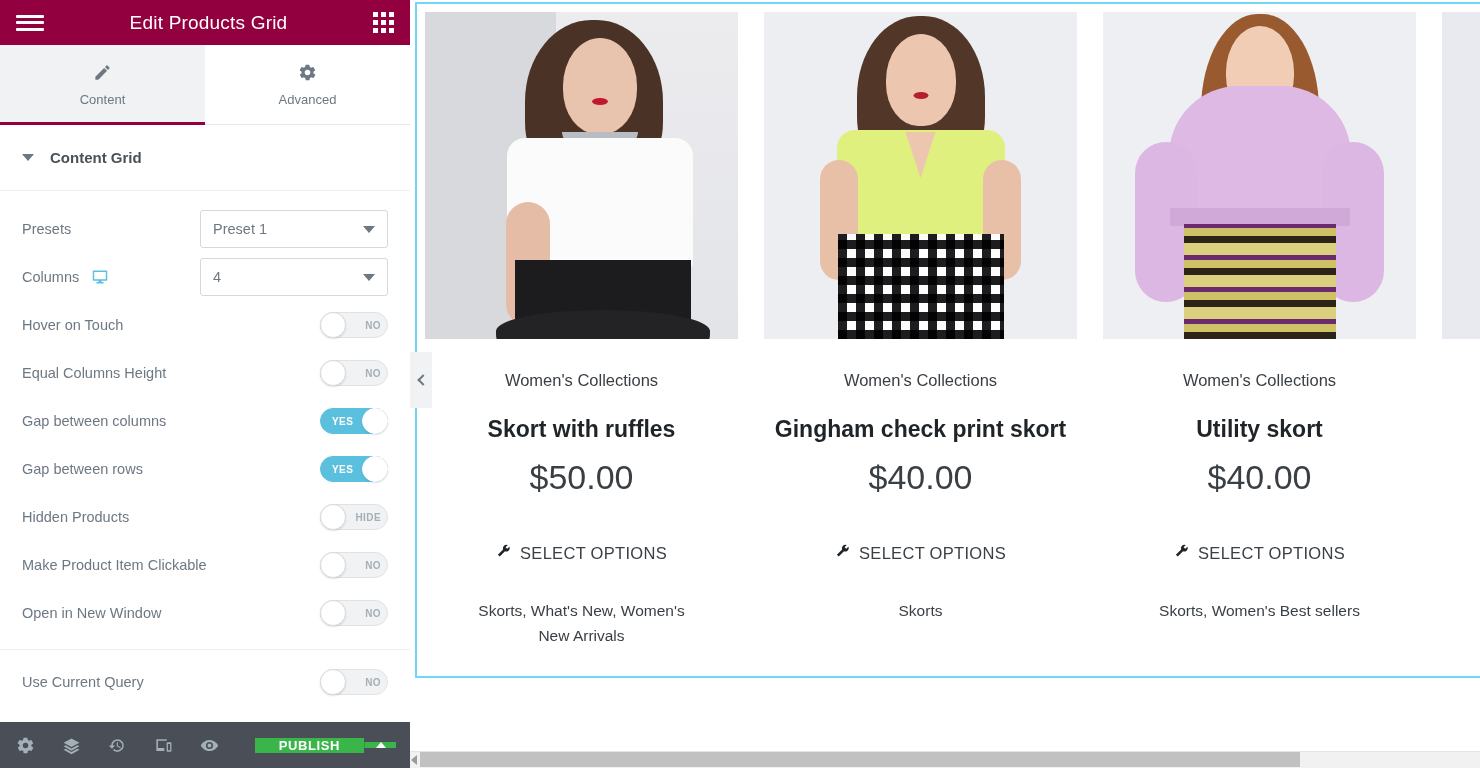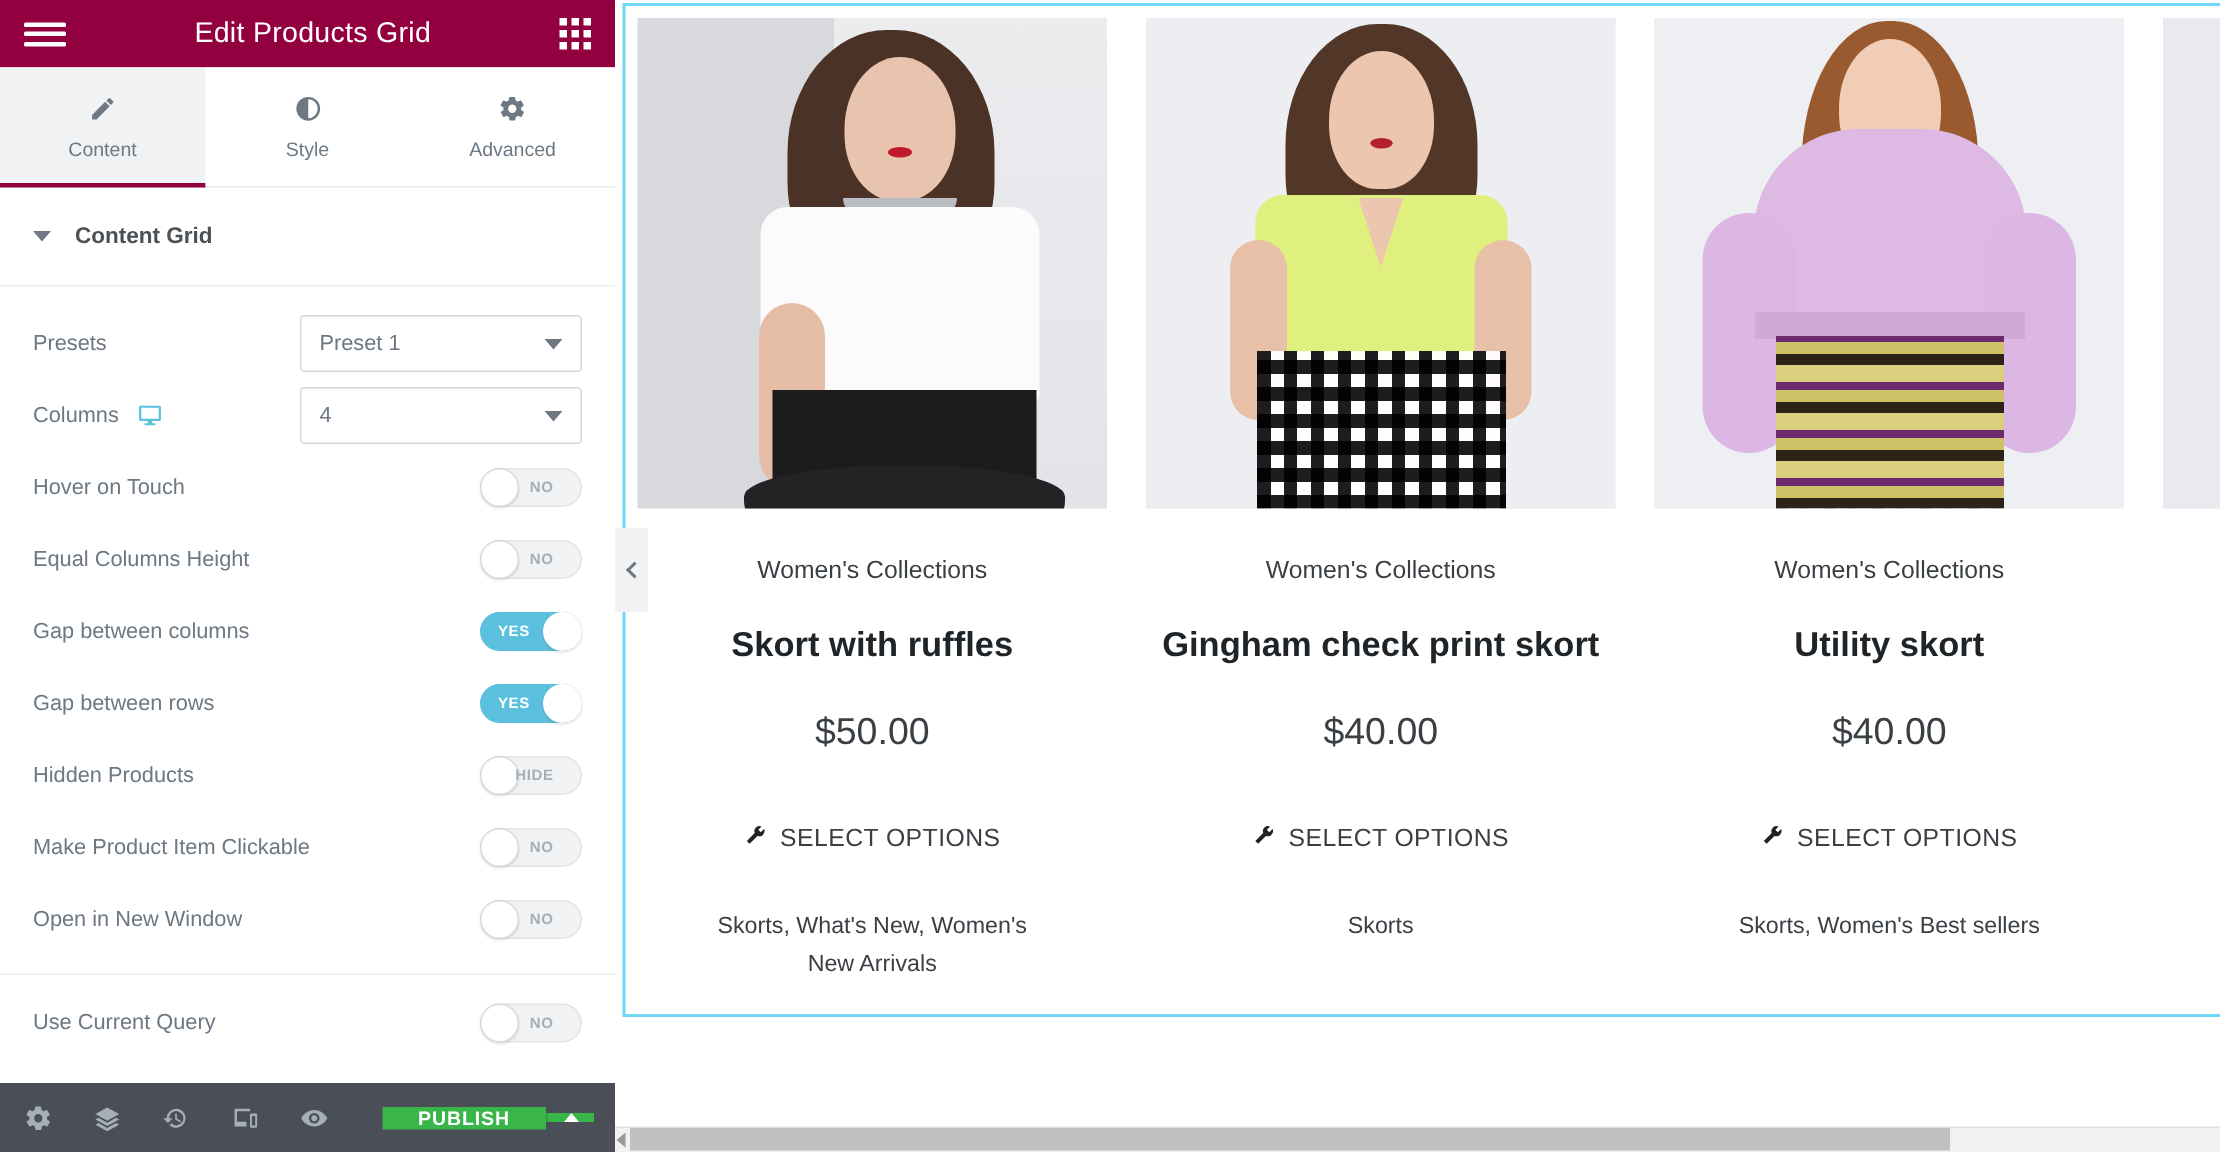--- a/index.html
+++ b/index.html
@@ -64,21 +64,21 @@
   .caret-sel { width: 0; height: 0; border-left: 6px solid transparent; border-right: 6px solid transparent; border-top: 7px solid #6d7882; }
 
   .switch {
     width: 68px; height: 26px; border-radius: 13px; background: #f1f2f3;
     border: 1px solid #e0e3e6; position: relative; cursor: pointer; display: flex; align-items: center;
   }
   .switch .knob {
     position: absolute; top: -1px; left: -1px; width: 26px; height: 26px; border-radius: 50%;
     background: #ffffff; border: 1px solid #d9dcdf; box-shadow: 0 1px 2px rgba(0,0,0,.12);
   }
-  .switch .sw-text { position: absolute; right: 18px; font-size: 10px; color: #a4afb7; font-weight: bold; letter-spacing: .4px; }
+  .switch .sw-text { position: absolute; right: 6px; font-size: 10px; color: #a4afb7; font-weight: bold; letter-spacing: .4px; }
   .switch.on { background: #5bc0de; border-color: #5bc0de; }
   .switch.on .knob { left: auto; right: -1px; border-color: #ffffff; }
   .switch.on .sw-text { right: auto; left: 11px; color: #ffffff; }
 
   .divider { height: 1px; background: #eceef0; margin: 12px 0 8px; }
 
   .panel-footer {
     height: 46px; background: #4a4f57; display: flex; align-items: center;
     padding: 0 14px; gap: 24px; flex: 0 0 46px;
   }
@@ -109,21 +109,21 @@
     border: 2px solid #71d7f7; background: #ffffff;
   }
   .grid-row { display: flex; padding: 8px 8px 0 8px; gap: 26px; }
   .product {
     flex: 0 0 313px; display: flex; flex-direction: column; align-items: center;
   }
   .product.partial { flex: 0 0 313px; }
   .p-img { width: 313px; height: 327px; position: relative; overflow: hidden; background: #e9eaee; }
   .p-cat { margin-top: 32px; font-size: 16.5px; color: #3a3f44; font-weight: 400; }
   .p-name { margin-top: 26px; font-size: 23px; color: #1f2428; font-weight: bold; text-align: center; line-height: 1.2; }
-  .p-price { margin-top: 30px; font-size: 25px; color: #3a3f44; font-weight: 400; }
+  .p-price { margin-top: 14px; font-size: 34px; color: #3a3f44; font-weight: 400; }
   .p-action { margin-top: 47px; font-size: 16.5px; color: #3a3f44; letter-spacing: .3px; display: flex; align-items: center; gap: 9px; cursor: pointer; }
   .p-action svg { width: 15px; height: 15px; fill: #1f2428; }
   .p-tags { margin-top: 35px; font-size: 15.5px; color: #3a3f44; text-align: center; line-height: 1.65; max-width: 240px; }
 
   
   .photo { position: absolute; inset: 0; }
   .ph-bg { position: absolute; inset: 0; background: linear-gradient(180deg,#ececef 0%, #e3e4e8 100%); }
   .ph-wall { position: absolute; left: 0; top: 0; bottom: 0; width: 40%; background: #d7d8dc; }
   .ph-fig { position: absolute; left: 50%; transform: translateX(-50%); }
   .hair { border-radius: 48% 48% 40% 40%; }
@@ -162,28 +162,20 @@
     </div>
 
     <nav class="tabs">
       <div class="tab active">
         <span>
           <svg viewBox="0 0 24 24">
               <path d="M3 17.25V21h3.75L17.81 9.94l-3.75-3.75L3 17.25zM20.71 7.04a1 1 0 0 0 0-1.41l-2.34-2.34a1 1 0 0 0-1.41 0l-1.83 1.83 3.75 3.75 1.83-1.83z"></path>
             </svg>
         </span>
         <span class="tab-label">Content</span>
-      </div>
-      <div class="tab">
-        <span>
-          <svg viewBox="0 0 24 24">
-              <path d="M12 2a10 10 0 1 0 0 20 10 10 0 0 0 0-20zm0 18V4a8 8 0 0 1 0 16z"></path>
-            </svg>
-        </span>
-        <span class="tab-label">Style</span>
       </div>
       <div class="tab">
         <span>
           <svg viewBox="0 0 24 24">
               <path d="M19.4 13a7.8 7.8 0 0 0 0-2l2.1-1.6a.5.5 0 0 0 .1-.6l-2-3.5a.5.5 0 0 0-.6-.2l-2.5 1a7.3 7.3 0 0 0-1.7-1l-.4-2.6a.5.5 0 0 0-.5-.4h-4a.5.5 0 0 0-.5.4l-.4 2.6c-.6.2-1.2.6-1.7 1l-2.5-1a.5.5 0 0 0-.6.2l-2 3.5a.5.5 0 0 0 .1.6L4.6 11a7.8 7.8 0 0 0 0 2l-2.1 1.6a.5.5 0 0 0-.1.6l2 3.5c.1.2.4.3.6.2l2.5-1c.5.4 1.1.8 1.7 1l.4 2.6c0 .3.2.4.5.4h4c.3 0 .5-.1.5-.4l.4-2.6c.6-.2 1.2-.6 1.7-1l2.5 1c.2.1.5 0 .6-.2l2-3.5a.5.5 0 0 0-.1-.6L19.4 13zM12 15.5a3.5 3.5 0 1 1 0-7 3.5 3.5 0 0 1 0 7z"></path>
             </svg>
         </span>
         <span class="tab-label">Advanced</span>
       </div>
     </nav>

